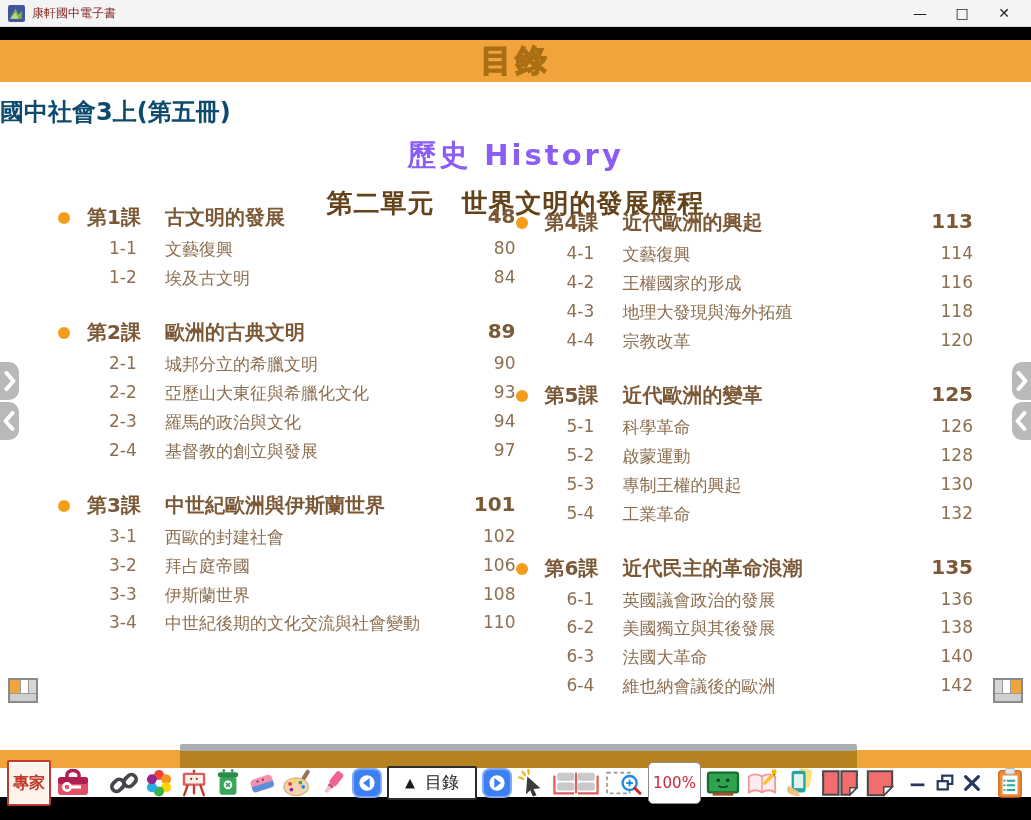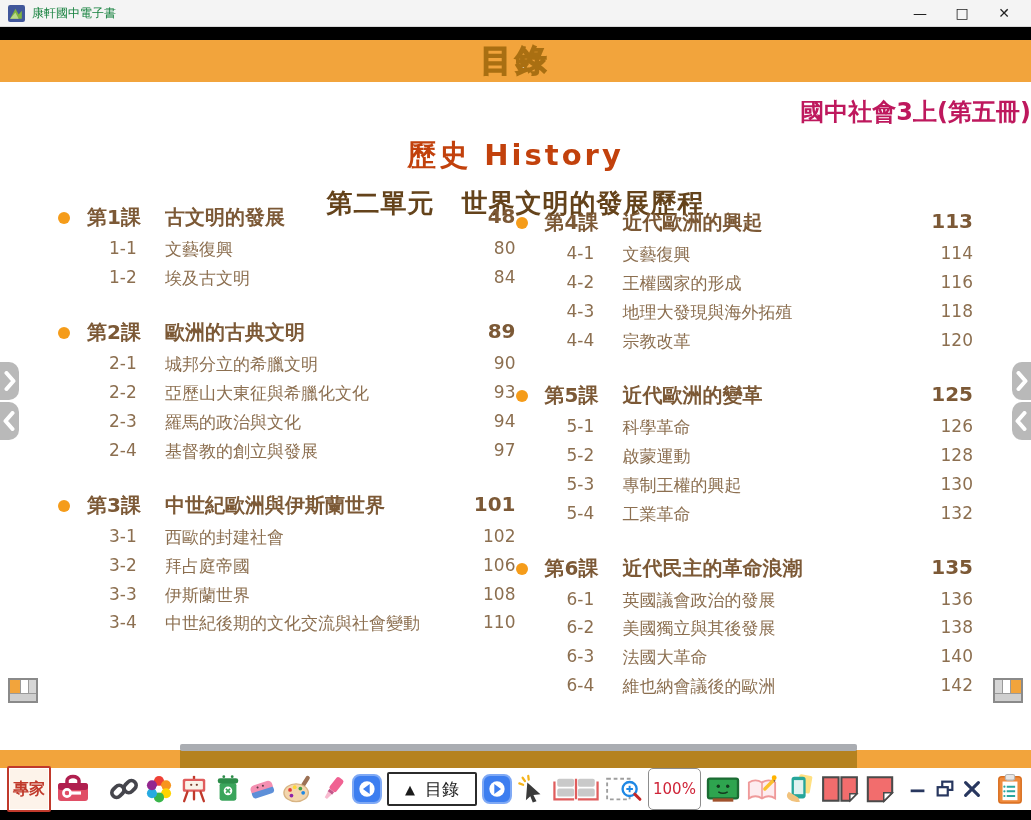--- a/index.html
+++ b/index.html
@@ -3,38 +3,38 @@
 <meta charset="utf-8">
 <style>
   html,body{margin:0;padding:0;}
   body{width:1031px;height:820px;position:relative;overflow:hidden;
        font-family:"DejaVu Sans","Liberation Sans",sans-serif;background:#000;}
 
   
   .titlebar{position:absolute;top:0;left:0;width:100%;height:27px;background:#f4f4f4;
             display:flex;align-items:center;box-sizing:border-box;padding:0 6px;border-bottom:1px solid #d8d8d8;}
   .titlebar .app-icon{width:17px;height:17px;margin:0 7px 0 2px;flex:0 0 auto;}
-  .titlebar .app-title{font-size:12px;color:#15803d;}
+  .titlebar .app-title{font-size:12px;color:#7f1d1d;}
   .titlebar .win-controls{margin-left:auto;display:flex;align-items:center;}
   .win-btn{width:42px;height:27px;display:flex;align-items:center;justify-content:center;
            font-size:14px;color:#222;cursor:default;}
 
   
   .band-header{position:absolute;top:40px;left:0;width:100%;height:42px;background:#F2A43C;
                display:flex;align-items:center;justify-content:center;}
   .band-header .hdr-title{font-size:31px;font-weight:bold;color:#fff;letter-spacing:4px;
                -webkit-text-stroke:1.5px #a96f12;text-stroke:1.5px #a96f12;}
   .page{position:absolute;top:82px;left:0;width:100%;height:668px;background:#fff;}
   .band-bottom{position:absolute;top:750px;left:0;width:100%;height:18px;background:#F2A43C;}
   .band-bottom .shadow{position:absolute;left:180px;top:0;width:677px;height:18px;background:#B5821F;}
   .scrollbar{position:absolute;top:744px;left:180px;width:677px;height:7px;background:#aaadb2;border-radius:2px;}
 
   
-  .book-title{margin-top:14px;text-align:right;font-size:24px;font-weight:bold;color:#be185d;}
-  .subject{text-align:center;font-size:29px;font-weight:bold;color:#c2410c;letter-spacing:3px;margin-top:8px;}
+  .book-title{margin-top:14px;text-align:left;font-size:24px;font-weight:bold;color:#0c4a6e;}
+  .subject{text-align:center;font-size:29px;font-weight:bold;color:#8b5cf6;letter-spacing:3px;margin-top:8px;}
   .unit-title{text-align:center;font-size:26px;font-weight:bold;color:#64431b;margin-top:10px;letter-spacing:1px;}
 
   
   .toc{position:absolute;top:122px;left:58px;width:915px;display:flex;}
   .toc-col{flex:1 1 0;}
   .toc-col.right{padding-top:5px;}
   .toc-section{margin-bottom:29px;}
   .row{display:grid;grid-template-columns:27px 76px 1fr 52px;align-items:start;column-gap:2px;}
   .lesson-row{margin-bottom:7px;cursor:pointer;}
   .bullet{width:12px;height:12px;border-radius:50%;background:#F59C1A;margin-top:8px;justify-self:start;}
@@ -63,21 +63,21 @@
   .corner-left{left:8px;top:678px;}
   .corner-right{right:8px;top:678px;}
   .c-orange{width:10px;background:#F2A43C;}
   .c-white{flex:1;background:#fff;}
   .c-gray{width:7px;background:#d6d6d6;border-left:1px solid #9a9a9a;}
   .corner-left .c-orange{border-right:1px solid #9a9a9a;}
   .corner-right .c-orange{border-left:1px solid #9a9a9a;}
   .corner-right .c-gray{border-left:none;border-right:1px solid #9a9a9a;}
 
   
-  .toolbar{position:absolute;top:768px;left:0;width:100%;height:42px;background:#fff;
+  .toolbar{position:absolute;top:768px;left:0;width:100%;height:29px;background:#fff;
            display:flex;align-items:center;gap:5px;box-sizing:border-box;padding:0 7px;}
   .tb{flex:0 0 auto;display:flex;align-items:center;justify-content:center;height:36px;cursor:pointer;}
   .tb svg{display:block;}
   .spacer{flex:1 1 10px;}
   .expert-btn{border:2px solid #c0392b;background:#fdf3ea;color:#c0392b;font-weight:bold;
               font-size:16px;padding:3px 4px;line-height:1.1;border-radius:2px;box-shadow:inset 0 0 0 1px #fff;}
   .page-box{border:2px solid #2b2b2b;background:#fff;width:86px;height:30px;display:flex;
             align-items:center;justify-content:center;gap:10px;border-radius:2px;}
   .page-box .tri{font-size:13px;color:#1b1b1b;}
   .page-box .lbl{font-size:17px;color:#1b1b1b;}

